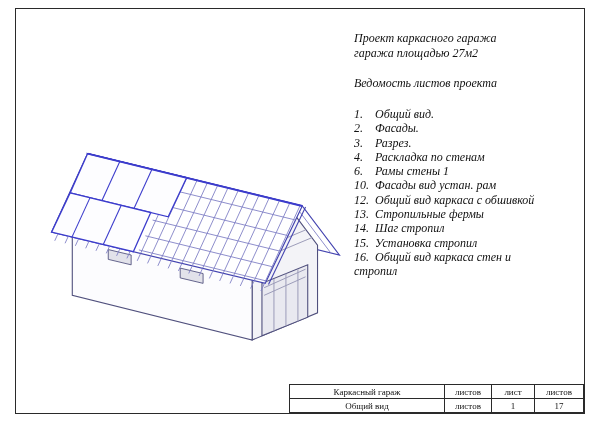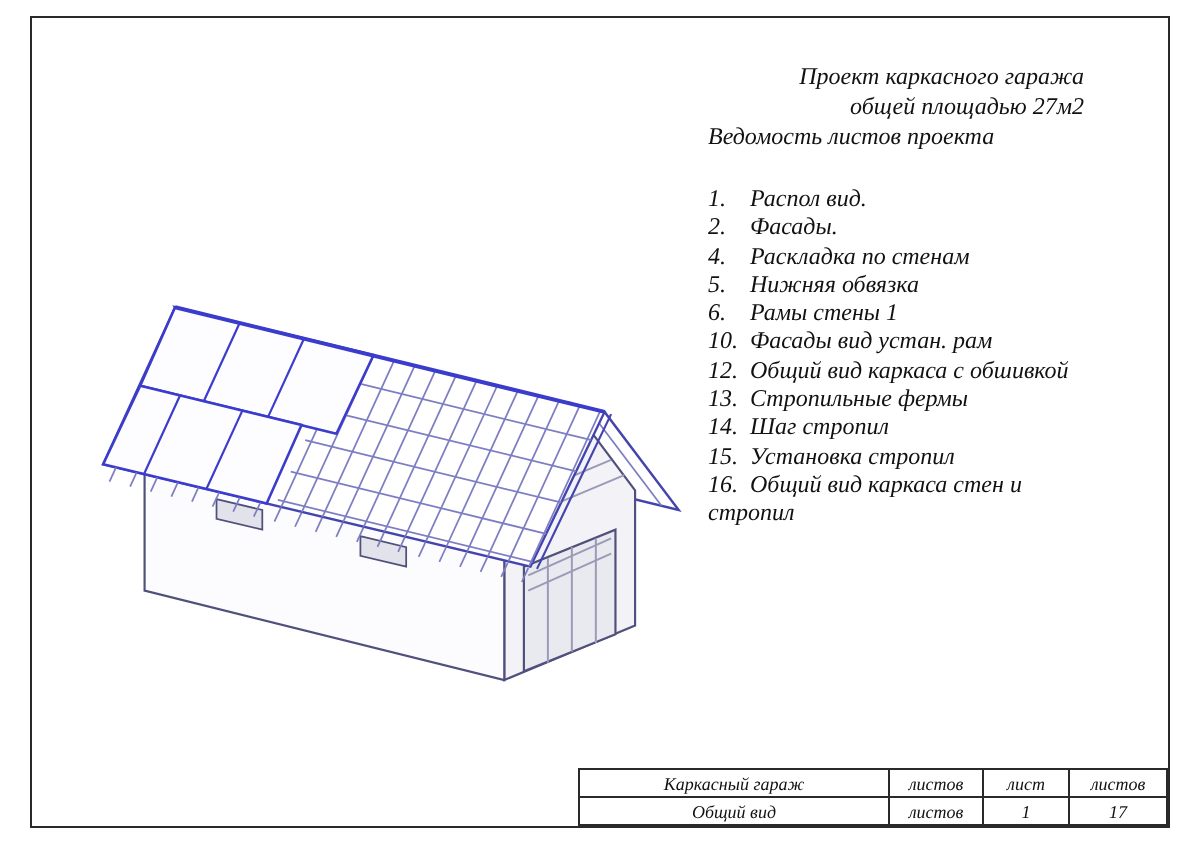--- a/index.html
+++ b/index.html
@@ -9,27 +9,27 @@
   }
   .frame{
     position:absolute;left:15px;top:8px;width:568px;height:404px;
     border:1px solid #2a2a2a;background:#fff;
   }
   .drawing{position:absolute;left:6px;top:40px;}
   .textcol{
     position:absolute;left:338px;top:22px;width:188px;
     font-style:italic;font-size:12px;line-height:15px;
   }
-  .title{text-align:right;}
+  .title{margin-bottom:15px;}
   .heading{margin-bottom:16px;}
   .sheet-item{line-height:14.3px;}
   .sheet-item .num{display:inline-block;width:21px;}
   table.stamp{
     position:absolute;right:0;bottom:0;border-collapse:collapse;
-    font-style:italic;background:#fff;
+    background:#fff;
   }
   table.stamp td{
     border:1px solid #2a2a2a;font-size:9px;text-align:center;
     height:13px;padding:0 2px;white-space:nowrap;
   }
   td.c-name{width:150px;}
   td.c-a{width:42px;} td.c-b{width:38px;} td.c-c{width:44px;}
   svg .wall{fill:#fcfcfe;stroke:#50507d;stroke-width:1;}
   svg .gwall{fill:#f3f3f7;stroke:#50507d;stroke-width:1;}
   svg .door{fill:#e9e9f0;stroke:#50507d;stroke-width:1;}
@@ -154,28 +154,28 @@
           <line x1="203.118" y1="210.912" x2="200.118" y2="217.412" class="thin"></line>
           <line x1="212.574" y1="213.216" x2="209.574" y2="219.716" class="thin"></line>
           <line x1="222.03" y1="215.51999999999998" x2="219.03" y2="222.01999999999998" class="thin"></line>
         </g>
     </g>
   </svg>
 
   <div class="textcol">
     <div class="title">
       <div>Проект каркасного гаража</div>
-      <div>общей площадью 27м2</div>
+      <div>гаража площадью 27м2</div>
     </div>
     <div class="heading">Ведомость листов проекта</div>
     <div>
-        <div class="sheet-item"><span class="num">1.</span><span class="lab">Распол вид.</span></div>
+        <div class="sheet-item"><span class="num">1.</span><span class="lab">Общий вид.</span></div>
         <div class="sheet-item"><span class="num">2.</span><span class="lab">Фасады.</span></div>
+        <div class="sheet-item"><span class="num">3.</span><span class="lab">Разрез.</span></div>
         <div class="sheet-item"><span class="num">4.</span><span class="lab">Раскладка по стенам</span></div>
-        <div class="sheet-item"><span class="num">5.</span><span class="lab">Нижняя обвязка</span></div>
         <div class="sheet-item"><span class="num">6.</span><span class="lab">Рамы стены 1</span></div>
         <div class="sheet-item"><span class="num">10.</span><span class="lab">Фасады вид устан. рам</span></div>
         <div class="sheet-item"><span class="num">12.</span><span class="lab">Общий вид каркаса с обшивкой</span></div>
         <div class="sheet-item"><span class="num">13.</span><span class="lab">Стропильные фермы</span></div>
         <div class="sheet-item"><span class="num">14.</span><span class="lab">Шаг стропил</span></div>
         <div class="sheet-item"><span class="num">15.</span><span class="lab">Установка стропил</span></div>
         <div class="sheet-item"><span class="num">16.</span><span class="lab">Общий вид каркаса стен и стропил</span></div>
       </div>
   </div>
 

